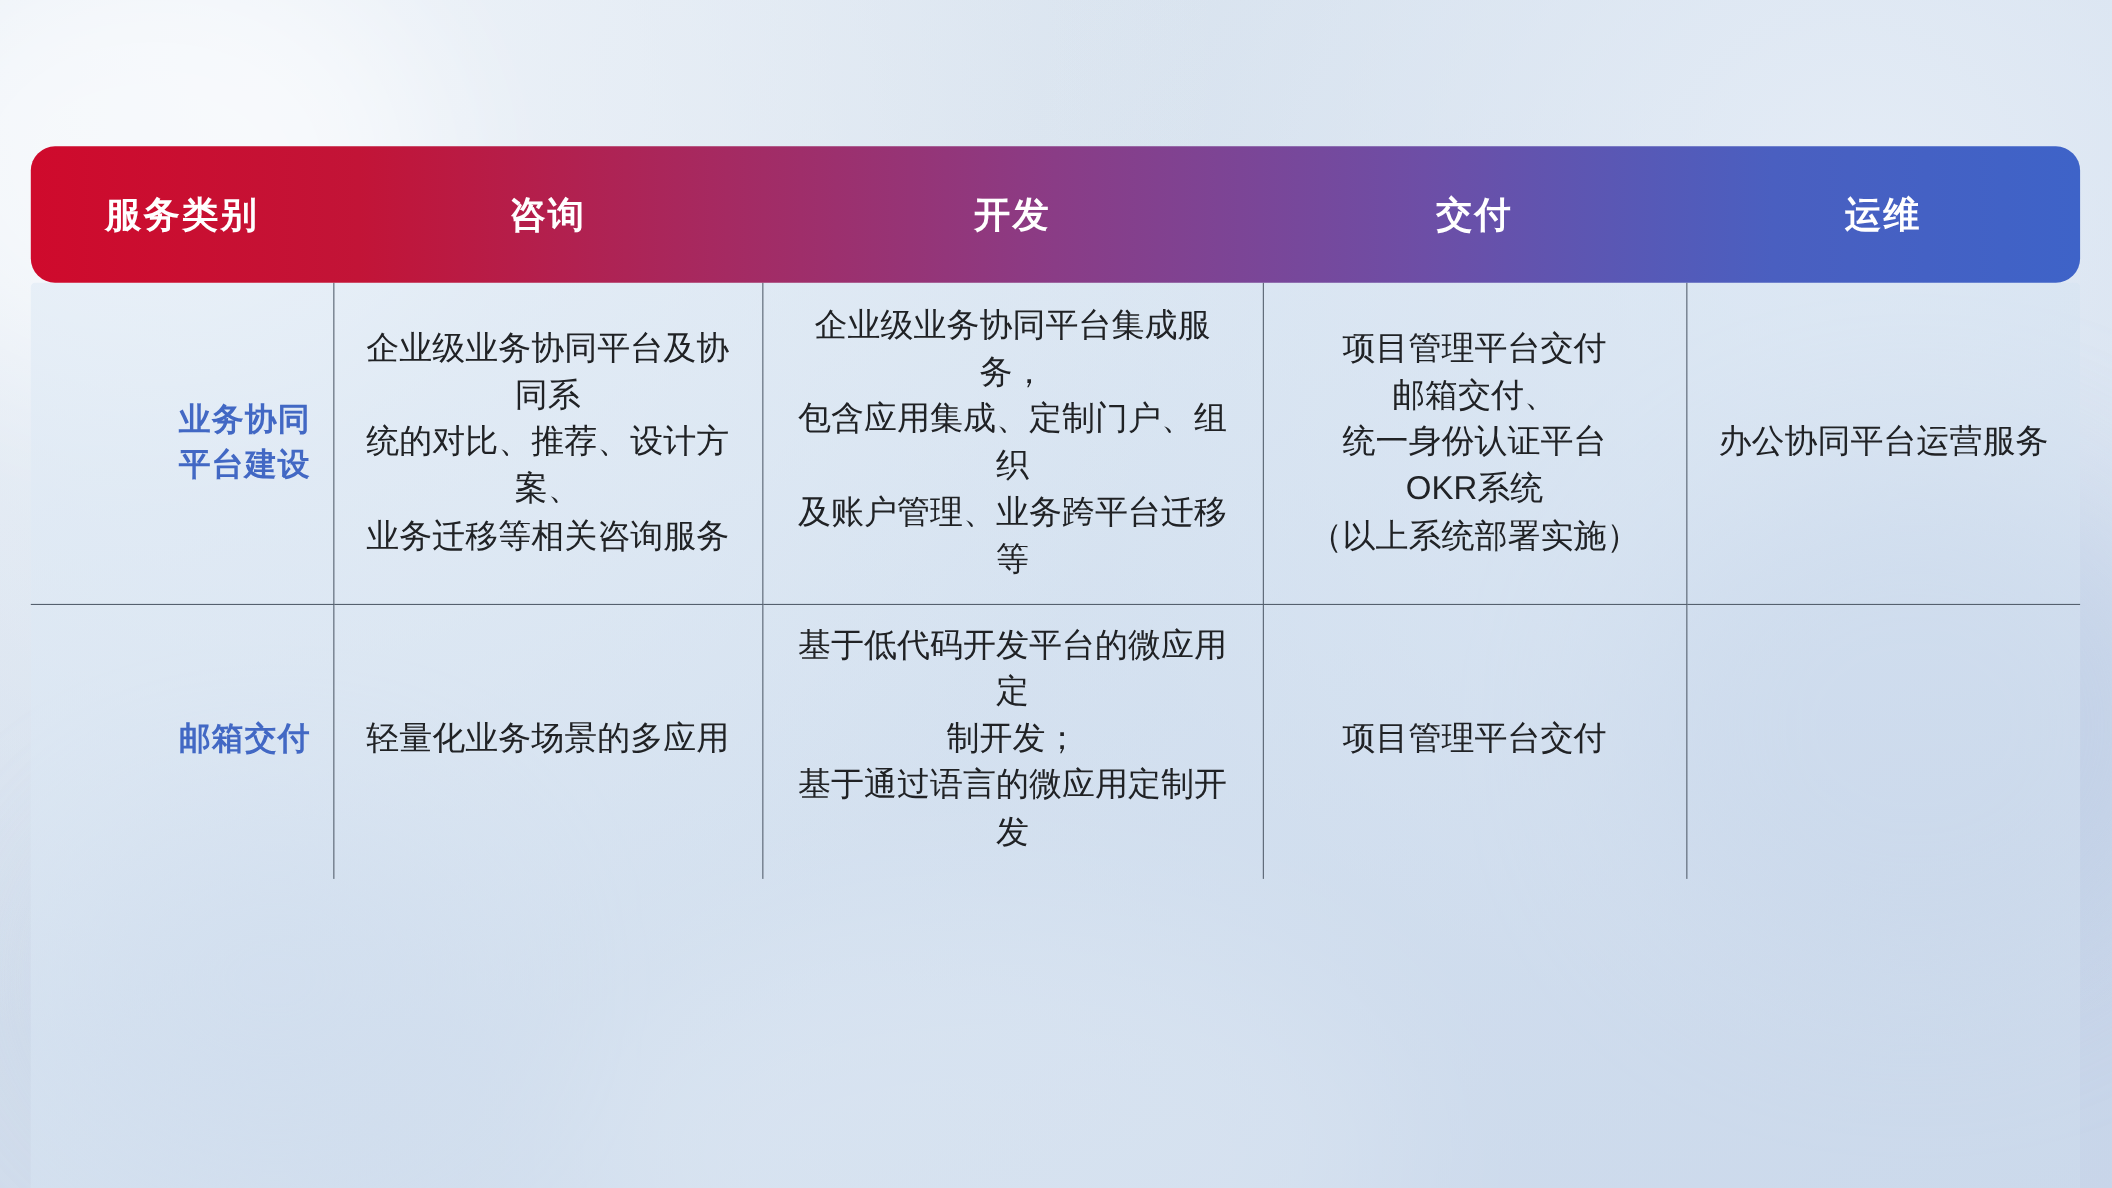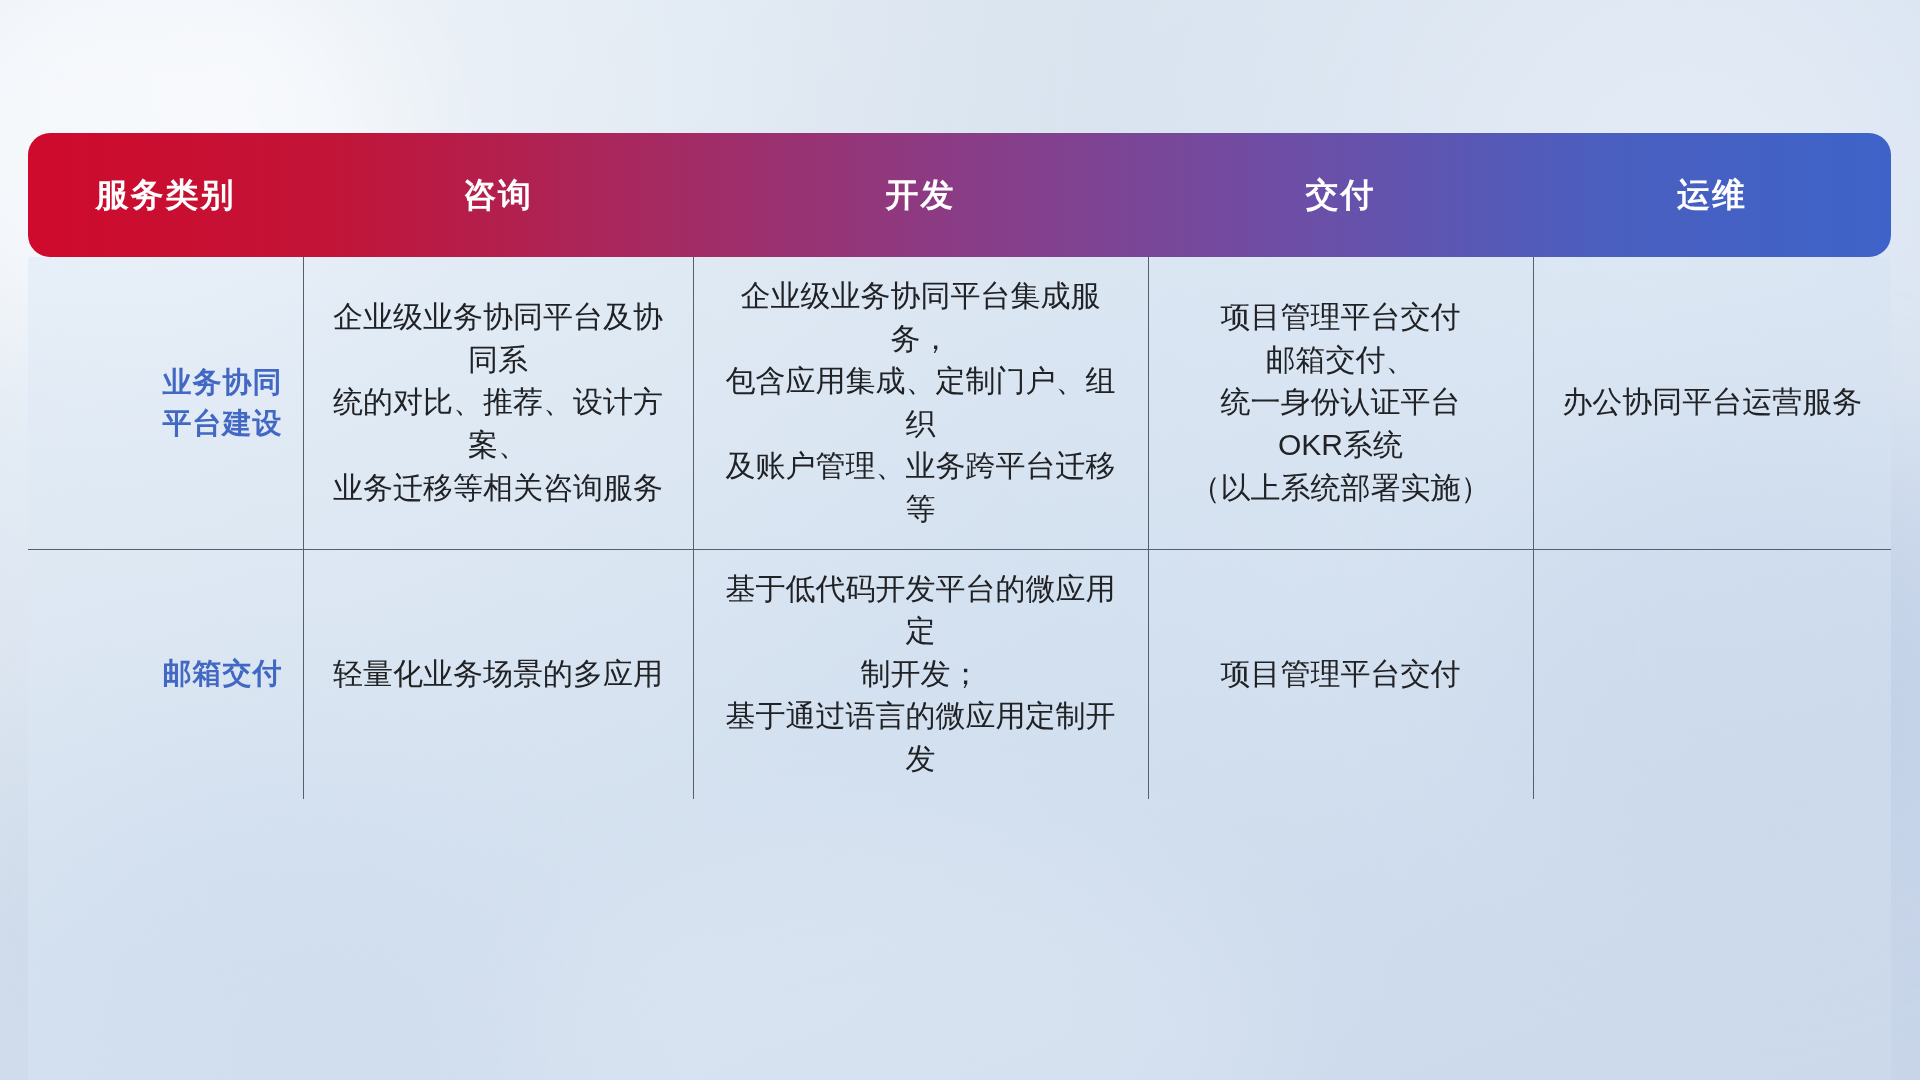--- a/index.html
+++ b/index.html
@@ -106,20 +106,21 @@
   }
   tbody td.last-col {
     border-right: none;
     text-align: center;
   }
   tbody tr:first-child td {
     border-top: none;
   }
   tbody tr:last-child td {
     border-bottom: none;
+    font-family: Liberation Mono, monospace;
   }
 
   .r1 { height: 248px; }
   .r2 { height: 196px; }
   .r3 { height: 248px; }
 
   .cell-text { white-space: pre-line; }
 </style>
 </head>
 <body>

